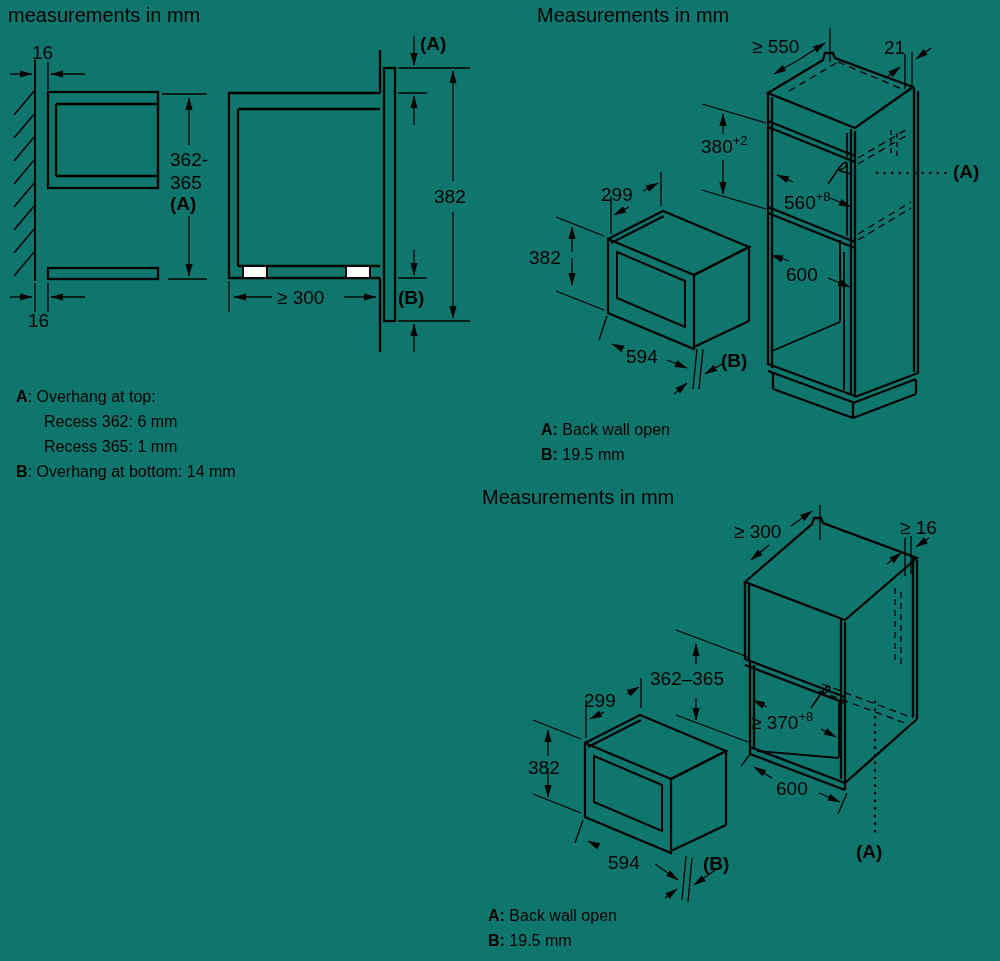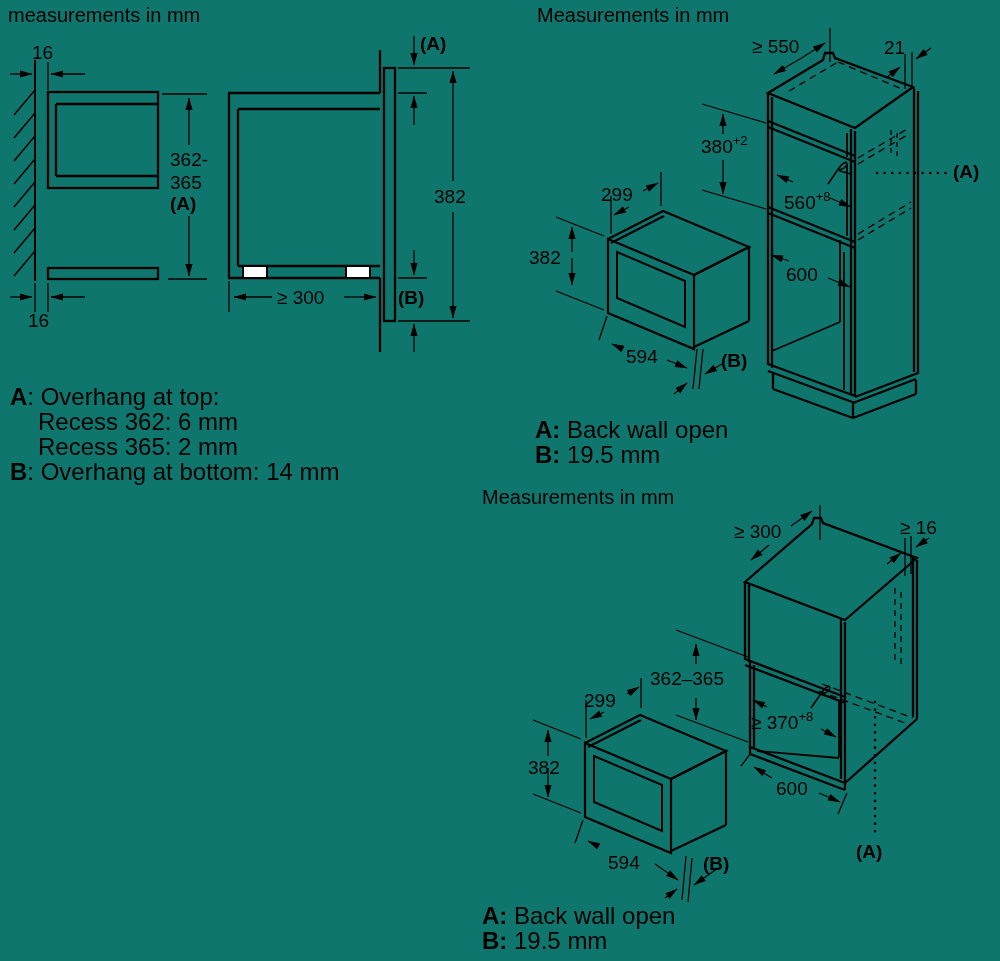--- a/index.html
+++ b/index.html
@@ -3,21 +3,21 @@
 <meta charset="utf-8">
 <style>
   html,body{margin:0;padding:0;background:#fff;}
   #stage{position:relative;width:1000px;height:961px;background:#0f766e;overflow:hidden;
          font-family:"Liberation Sans", sans-serif;color:#000;}
   svg{position:absolute;left:0;top:0;}
   .lbl{position:absolute;font-size:19px;line-height:22px;white-space:nowrap;color:#000;}
   .ttl{font-size:20px;}
   .b{font-weight:bold;}
   .lbl sup{font-size:13px;position:relative;top:-1px;vertical-align:super;line-height:0;}
-  .note{position:absolute;font-size:24px;line-height:25px;white-space:nowrap;}
+  .note{position:absolute;font-size:16px;line-height:25px;white-space:nowrap;margin-left:6px;}
 </style>
 </head>
 <body>
 
 <div id="stage">
 
 <svg width="1000" height="961" viewBox="0 0 1000 961">
   <defs>
     <marker id="ah" markerUnits="userSpaceOnUse" markerWidth="14" markerHeight="10" refX="12.5" refY="5" orient="auto">
       <path d="M0.5,1.4 L13,5 L0.5,8.6 Z" fill="#000"></path>
@@ -174,21 +174,21 @@
 <div class="lbl" style="left:28px;top:310px">16</div>
 <div class="lbl" style="left:170px;top:149px">362-</div>
 <div class="lbl" style="left:170px;top:172px">365</div>
 <div class="lbl b" style="left:170px;top:193px">(A)</div>
 <div class="lbl" style="left:434px;top:186px">382</div>
 <div class="lbl" style="left:277px;top:287px">≥ 300</div>
 <div class="lbl b" style="left:420px;top:33px">(A)</div>
 <div class="lbl b" style="left:398px;top:287px">(B)</div>
 <div class="note" style="left:10px;top:384px"><b class="b">A</b><span>: Overhang at top:</span></div>
 <div class="note" style="left:38px;top:409px">Recess 362: 6 mm</div>
-<div class="note" style="left:38px;top:434px">Recess 365: 2 mm</div>
+<div class="note" style="left:38px;top:434px">Recess 365: 1 mm</div>
 <div class="note" style="left:10px;top:459px"><b class="b">B</b><span>: Overhang at bottom: 14 mm</span></div>
 
 <div class="lbl ttl" style="left:537px;top:4px">Measurements in mm</div>
 <div class="lbl" style="left:752px;top:36px">≥ 550</div>
 <div class="lbl" style="left:884px;top:37px">21</div>
 <div class="lbl" style="left:701px;top:136px"><span>380</span><sup>+2</sup></div>
 <div class="lbl" style="left:784px;top:192px"><span>560</span><sup>+8</sup></div>
 <div class="lbl" style="left:786px;top:264px">600</div>
 <div class="lbl b" style="left:953px;top:161px">(A)</div>
 <div class="lbl" style="left:601px;top:184px">299</div>

